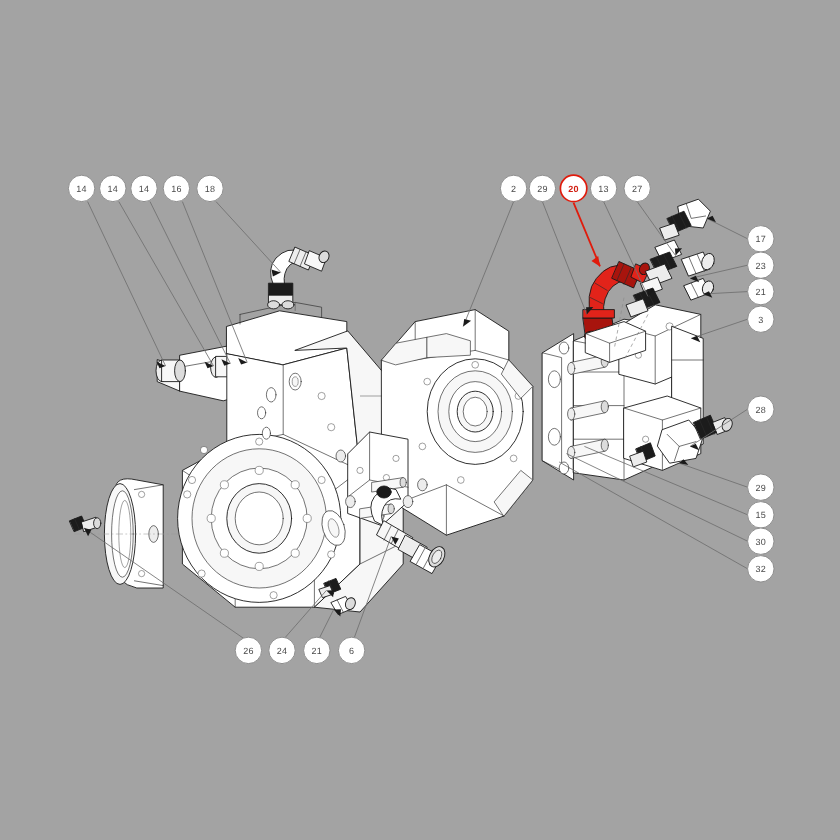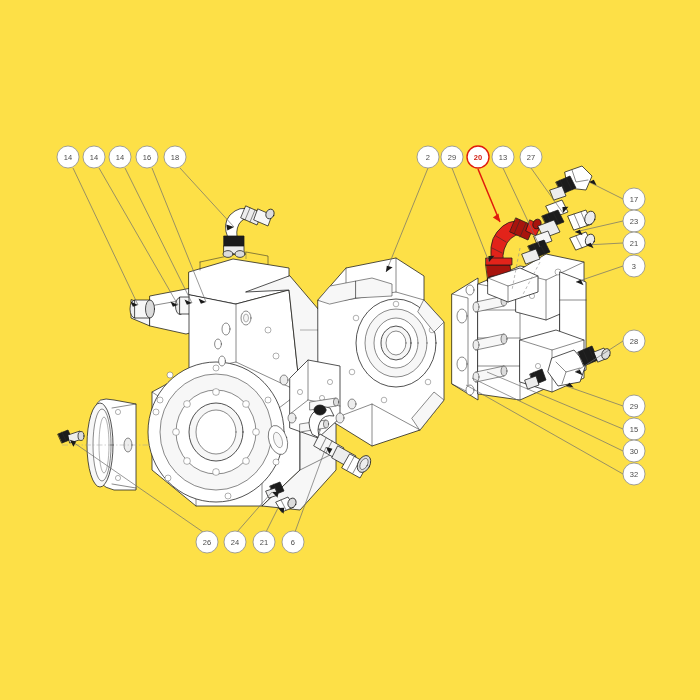--- a/index.html
+++ b/index.html
@@ -2,21 +2,21 @@
 <html><head>
 <meta charset="utf-8">
 <title>Exploded Parts Diagram</title>
 <style>
   html,body{margin:0;padding:0;background:#ffffff;}
   body{
     width:700px;height:700px;overflow:hidden;
     font-family:"Liberation Sans", sans-serif;
     background:#fff;
   }
-  #stage{position:relative;width:700px;height:700px;background:#fde047;}
+  #stage{position:relative;width:700px;height:700px;background:#a3a3a3;}
   #stage svg{position:absolute;left:0;top:0;}
   .lbl-text{
     font-family:"Liberation Sans", sans-serif;
     font-size:7.5px;
     fill:#4a4a4a;
     text-anchor:middle;
     dominant-baseline:central;
     letter-spacing:0.2px;
     user-select:none;
   }

